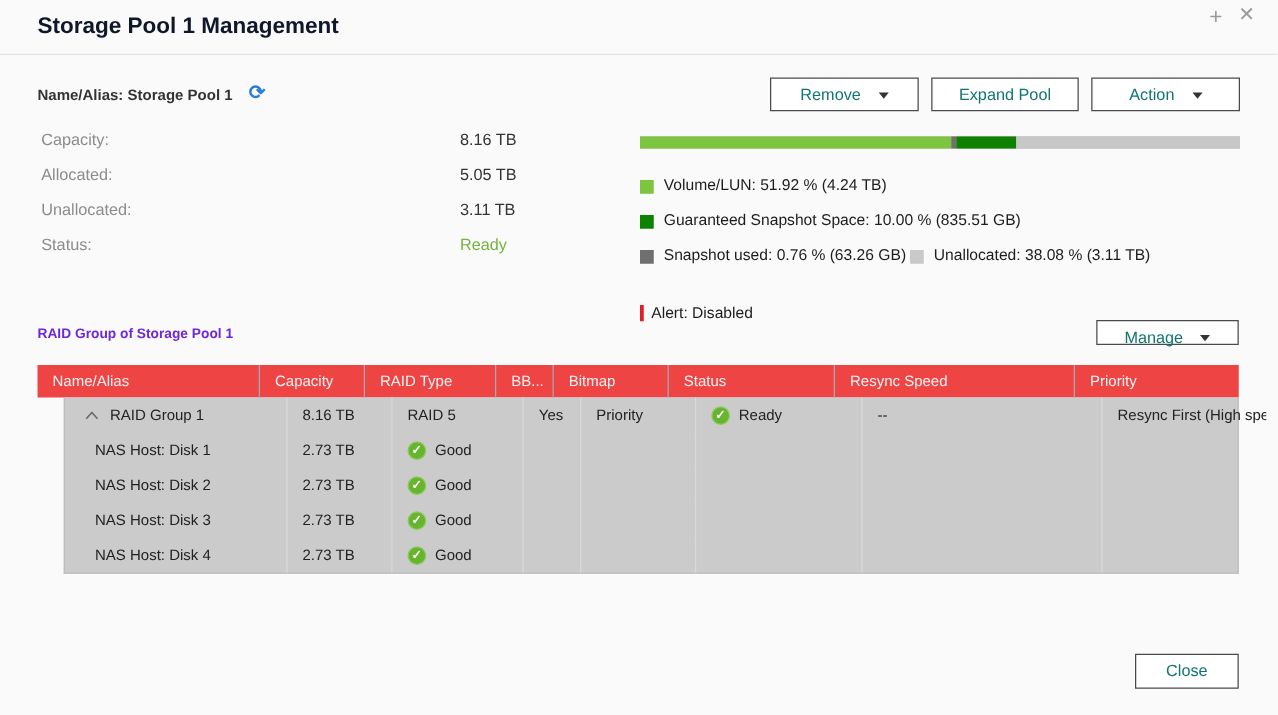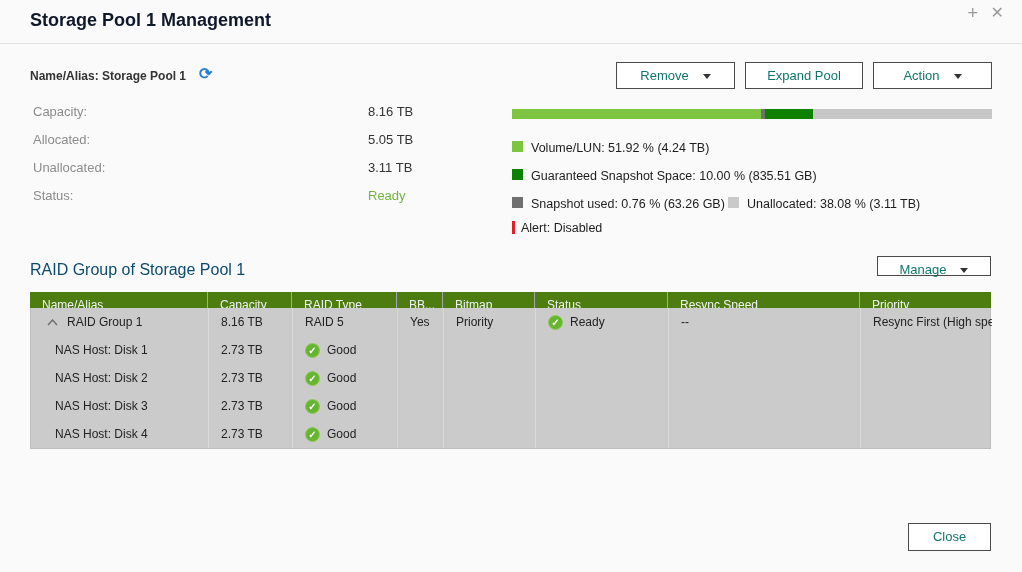--- a/index.html
+++ b/index.html
@@ -27,34 +27,34 @@
 
   
   .info-label { position:absolute; left:33px; font-size:13px; color:#8c8c8c; }
   .info-value { position:absolute; left:368px; font-size:13px; color:#333; }
 
   
   .usage-bar { position:absolute; left:512px; top:109px; width:480px; height:10px; background:#c7c7c7; display:flex; overflow:hidden; }
   .usage-bar > div { height:100%; }
 
   
-  .legend-item { position:absolute; font-size:12.5px; color:#1d1d1d; display:flex; align-items:flex-start; }
+  .legend-item { position:absolute; font-size:12.5px; color:#1d1d1d; display:flex; align-items:flex-end; }
   .swatch { width:11px; height:11px; margin-right:8px; flex:none; }
   .alert-swatch { width:3px; height:13px; margin-right:6px; flex:none; }
 
   
-  .raid-title { position:absolute; left:30px; top:261px; font-size:16px; font-weight:400; color:#0c4a6e; }
+  .raid-title { position:absolute; left:30px; top:261px; font-size:11px; font-weight:700; color:#6d28d9; }
 
   
   .table { position:absolute; left:30px; top:292px; width:961px; }
   .thead, .trow { display:grid; grid-template-columns:178px 84px 105px 46px 92px 133px 192px 131px; }
-  .thead { background:#4d7c0f; height:16px; }
+  .thead { background:#ef4444; height:26px; }
   .th { font-size:12px; color:#f2f3f5; line-height:26px; padding-left:12px; border-right:1px solid #a2a8b2; overflow:hidden; white-space:nowrap; cursor:pointer; }
   .th:last-child { border-right:none; }
-  .tbody { background:#cbcbcb; border:1px solid #bdbdbd; border-top:none; }
+  .tbody { background:#cbcbcb; border:1px solid #bdbdbd; border-top:none;margin-left:21px; }
   .trow { height:28px; }
   .td { font-size:12px; color:#222; line-height:27px; padding-left:12px; border-right:1px solid #d9d9d9; overflow:hidden; white-space:nowrap; display:flex; align-items:center; }
   .td:last-child { border-right:none; }
   .td.name-group { padding-left:16px; }
   .td.name-disk { padding-left:24px; }
   .caret-up { margin-right:9px; display:inline-flex; }
   .check-icon { width:15px; height:15px; border-radius:50%; background:#67b42e; color:#fff; font-size:10px; font-weight:bold; display:inline-flex; align-items:center; justify-content:center; margin-right:7px; flex:none; border:1px solid #8ccb5b; }
 </style>
 </head>
 <body>
@@ -99,21 +99,21 @@
     <span>Guaranteed Snapshot Space: 10.00 % (835.51 GB)</span>
   </div>
   <div class="legend-item" style="left:512px; top:197px;">
     <span class="swatch" style="background: rgb(111, 111, 111);"></span>
     <span>Snapshot used: 0.76 % (63.26 GB)</span>
   </div>
   <div class="legend-item" style="left:728px; top:197px;">
     <span class="swatch" style="background: rgb(201, 201, 201);"></span>
     <span>Unallocated: 38.08 % (3.11 TB)</span>
   </div>
-  <div class="legend-item" style="left:512px; top:221px;">
+  <div class="legend-item" style="left:512px; top:243px;">
     <span class="alert-swatch" style="background: rgb(221, 31, 38);"></span>
     <span>Alert: Disabled</span>
   </div>
 
   <div class="raid-title">RAID Group of Storage Pool 1</div>
   <div class="btn btn-manage"><span>Manage</span><span class="caret"></span></div>
 
   <div class="table">
     <div class="thead">
       <div class="th">Name/Alias</div>

